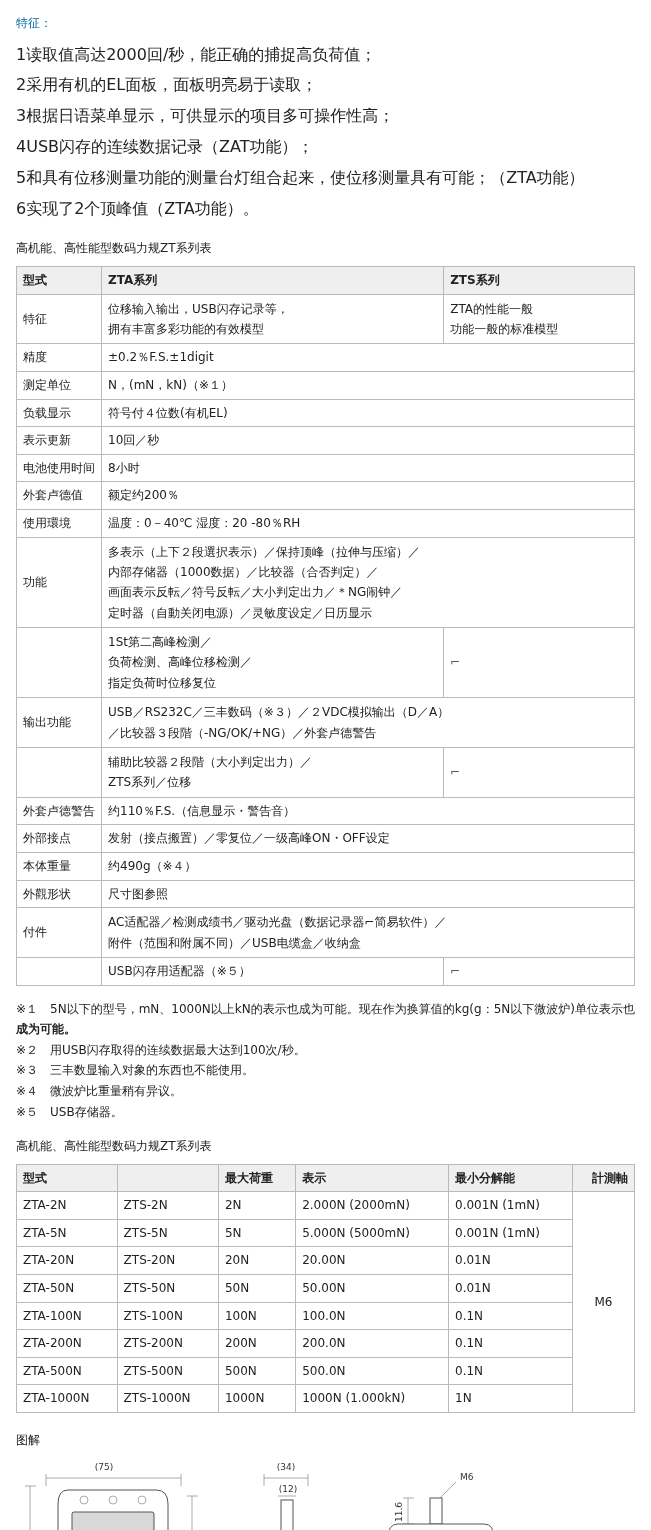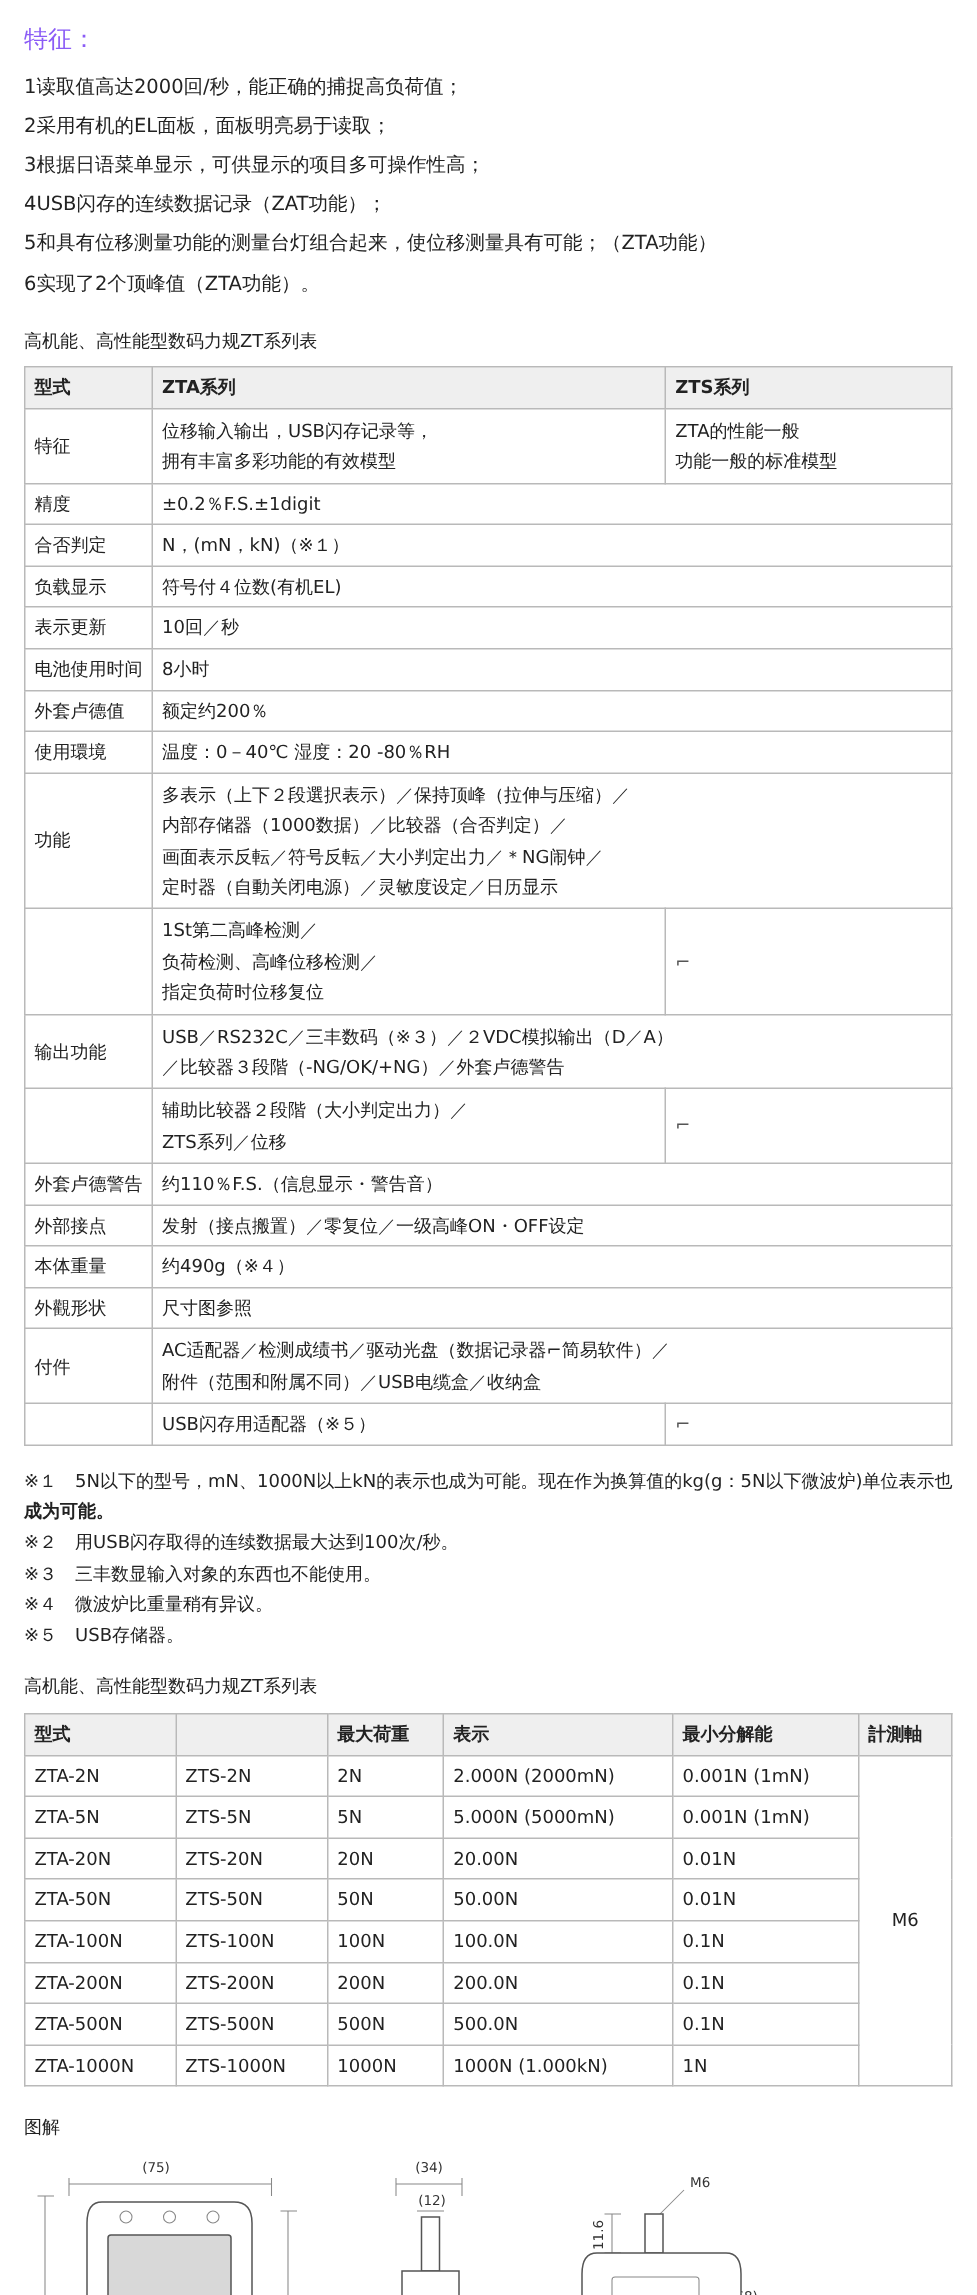--- a/index.html
+++ b/index.html
@@ -7,30 +7,30 @@
     margin: 0;
     padding: 14px 16px 20px 16px;
     width: 651px;
     background: #ffffff;
     font-family: "DejaVu Sans", "Liberation Sans", sans-serif;
     font-size: 12px;
     color: #222222;
     line-height: 1.55;
   }
   .section-title {
-    font-size: 16px;
-    color: #8b5cf6;
+    font-size: 12px;
+    color: #0369a1;
     margin: 0 0 10px 0;
   }
   .feature-list {
     margin: 0 0 18px 0;
   }
   .feature-list .line {
     margin: 0 0 6px 0;
-    font-size: 13px;
+    font-size: 16px;
   }
   .block-heading {
     font-size: 12px;
     margin: 16px 0 8px 0;
   }
   table.spec {
     border-collapse: collapse;
     width: 100%;
     margin-bottom: 4px;
     font-size: 12px;
@@ -65,21 +65,21 @@
   table.models th, table.models td {
     border: 1px solid #b9b9b9;
     padding: 4px 6px;
     text-align: left;
     font-weight: normal;
   }
   table.models thead th {
     background: #efefef;
     font-weight: bold;
   }
-  table.models th.axis-head { text-align: left; }
+  table.models th.axis-head { text-align: right; }
   table.models td.axis-cell { text-align: center; vertical-align: middle; }
 
   .diagram-label { margin: 18px 0 6px 0; font-size: 12px; }
   .diagram-wrap { width: 100%; }
   svg.diagram { display: block; }
   .dim { font-size: 9px; fill: #333; font-family: "DejaVu Sans", sans-serif; }
   .lnf { stroke: #555; fill: #fff; stroke-width: 1; }
   .thin { stroke: #888; fill: none; stroke-width: 0.7; }
   .gray { fill: #f2f2f2; stroke: #555; stroke-width: 1; }
   .dark { fill: #d8d8d8; stroke: #555; stroke-width: 1; }
@@ -118,21 +118,21 @@
       <td class="multi">
         <div>ZTA的性能一般</div>
         <div>功能一般的标准模型</div>
       </td>
     </tr>
     <tr>
       <td class="label-col">精度</td>
       <td colspan="2">±0.2％F.S.±1digit</td>
     </tr>
     <tr>
-      <td class="label-col">合否判定</td>
+      <td class="label-col">测定单位</td>
       <td colspan="2">N，(mN，kN)（※１）</td>
     </tr>
     <tr>
       <td class="label-col">负载显示</td>
       <td colspan="2">符号付４位数(有机EL)</td>
     </tr>
     <tr>
       <td class="label-col">表示更新</td>
       <td colspan="2">10回／秒</td>
     </tr>

